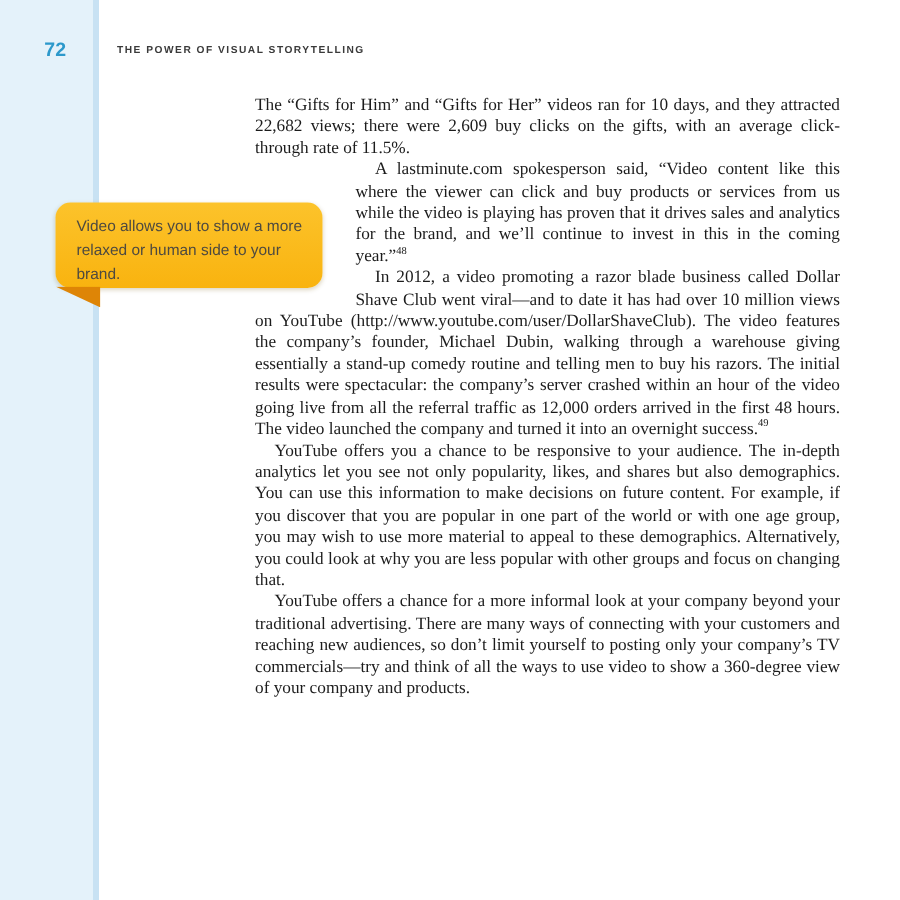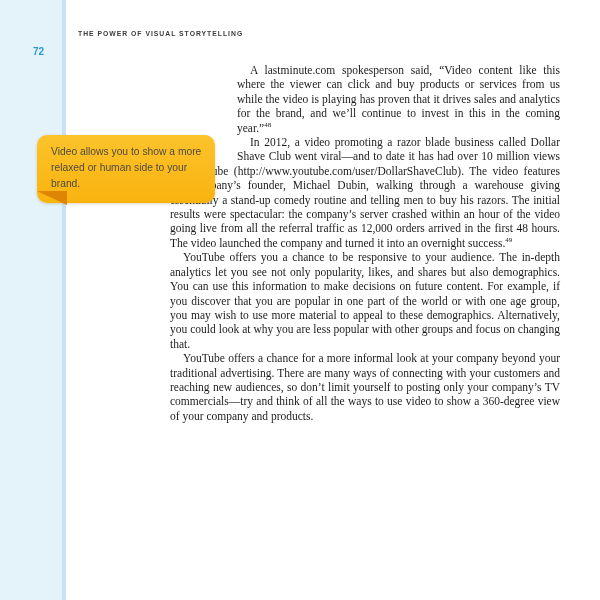--- a/index.html
+++ b/index.html
@@ -9,40 +9,40 @@
   }
   
   .band {
     position:absolute; left:0; top:0; bottom:0; width:62px;
     background:#E4F2FA; border-right:4px solid #C8E2F3;
   }
   
   .page-num {
     position:absolute; left:0; top:25px; width:44px; text-align:right;
     font-family:"Liberation Sans", sans-serif; font-weight:700;
-    font-size:10px; color:#2C99CB;margin-top:21px;
+    font-size:13px; color:#2C99CB;
   }
   .running-head {
     position:absolute; left:78px; top:30px;
     font-family:"Liberation Sans", sans-serif; font-weight:700;
     font-size:6.8px; letter-spacing:1px; color:#3A3A3A;
   }
   
   .content {
     position:absolute; left:170px; top:63px; width:390px;
     font-size:11.5px; line-height:14.4px; color:#1C1C1C;
     text-align:justify;
   }
   .content p { margin:0; text-indent:13px; }
   .content p.first { text-indent:0; }
   .wrap-spacer { float:left; width:67px; height:100px; }
   sup.endnote { font-size:7px; line-height:0; vertical-align:super;margin-top:30px; }
   
   .callout {
-    position:absolute; left:37px; top:135px; width:178px; height:68px;
+    position:absolute; left:37px; top:135px; width:178px; height:57px;
     background:linear-gradient(180deg,#FCC32B,#F9B30F);
     border-radius:10px; box-shadow:0 1px 3px rgba(120,90,10,0.25);
   }
   .callout-text {
     padding:9px 13px 0 14px;
     font-family:"Liberation Sans", sans-serif;
     font-size:10.3px; line-height:16px; color:#4E4A40;
   }
   .callout-tail {
     position:absolute; left:37px; top:191px; width:30px; height:14px;
@@ -55,20 +55,21 @@
 
 <div class="page">
 
   <div class="band"></div>
 
   <div class="page-num">72</div>
 
   <div class="running-head">THE POWER OF VISUAL STORYTELLING</div>
 
   <div class="content">
+    <p class="first"><span>The “Gifts for Him” and “Gifts for Her” videos ran for 10 days, and they attracted 22,682 views; there were 2,609 buy clicks on the gifts, with an average click-through rate of 11.5%.</span></p>
 
     <p><span class="wrap-spacer"></span><span>A lastminute.com spokesperson said, “Video content like this where the viewer can click and buy products or services from us while the video is playing has proven that it drives sales and analytics for the brand, and we’ll continue to invest in this in the coming year.”</span><sup class="endnote">48</sup></p>
 
     <p><span>In 2012, a video promoting a razor blade business called Dollar Shave Club went viral—and to date it has had over 10 million views on YouTube (http://www.youtube.com/user/DollarShaveClub). The video features the company’s founder, Michael Dubin, walking through a warehouse giving essentially a stand-up comedy routine and telling men to buy his razors. The initial results were spectacular: the company’s server crashed within an hour of the video going live from all the referral traffic as 12,000 orders arrived in the first 48 hours. The video launched the company and turned it into an overnight success.</span><sup class="endnote">49</sup></p>
 
     <p><span>YouTube offers you a chance to be responsive to your audience. The in-depth analytics let you see not only popularity, likes, and shares but also demographics. You can use this information to make decisions on future content. For example, if you discover that you are popular in one part of the world or with one age group, you may wish to use more material to appeal to these demographics. Alternatively, you could look at why you are less popular with other groups and focus on changing that.</span></p>
 
     <p><span>YouTube offers a chance for a more informal look at your company beyond your traditional advertising. There are many ways of connecting with your customers and reaching new audiences, so don’t limit yourself to posting only your company’s TV commercials—try and think of all the ways to use video to show a 360-degree view of your company and products.</span></p>
   </div>
 

